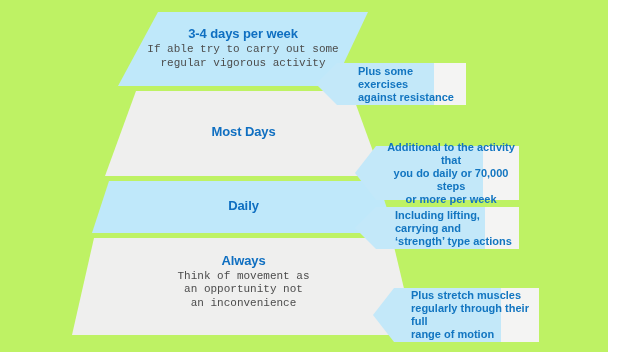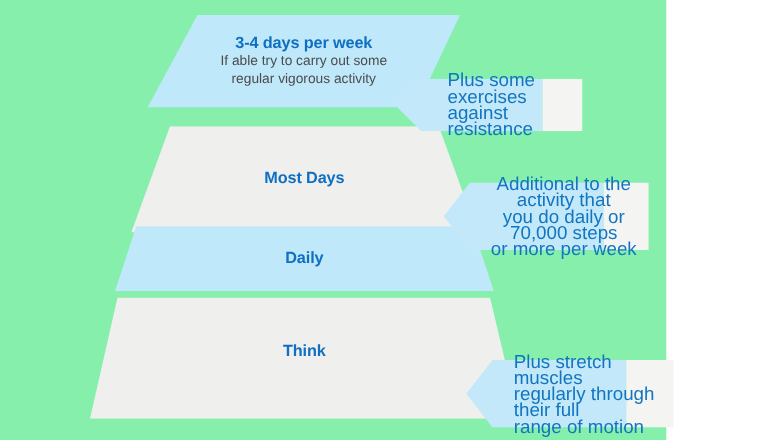--- a/index.html
+++ b/index.html
@@ -8,23 +8,23 @@
   }
   body {
     width: 625px;
     height: 352px;
     background: #ffffff;
     font-family: "Liberation Sans", sans-serif;
     overflow: hidden;
   }
   .canvas {
     position: relative;
-    width: 533px;
+    width: 608px;
     height: 352px;
-    background: #86efac;
+    background: #bef264;
   }
 
   
   .tier {
     position: absolute;
     box-sizing: border-box;
     display: flex;
     flex-direction: column;
     align-items: center;
     justify-content: center;
@@ -53,25 +53,26 @@
     line-height: 16px;
     margin: 0 0 1px 0;
     letter-spacing: -0.1px;
   }
   .tier-body {
     color: #4c4c4c;
     font-size: 11px;
     line-height: 13.5px;
     margin: 0;
     white-space: pre-line;
+    font-family: Liberation Mono, monospace;
   }
 
   
   #tier-1 { left: 118px; top: 12px;  width: 250px; height: 74px; }
-  #tier-2 { left: 105px; top: 101px;  width: 277px; height: 85px; }
+  #tier-2 { left: 105px; top: 91px;  width: 277px; height: 85px; }
   #tier-3 { left: 92px;  top: 181px; width: 303px; height: 52px; }
   #tier-4 { left: 72px;  top: 238px; width: 343px; height: 97px; }
 
   #tier-1 .tier-content { padding-bottom: 2px; }
   #tier-2 .tier-content { padding-bottom: 2px; }
   #tier-3 .tier-content { padding-bottom: 1px; gap: 31px; }
   #tier-4 .tier-content { padding-bottom: 10px; }
 
   
   .callout {
@@ -85,22 +86,22 @@
     left: 0;
     top: 0;
     width: 100%;
     height: 100%;
     z-index: 1;
   }
   .callout-text {
     position: relative;
     z-index: 2;
     color: #1275c0;
-    font-weight: normal;
-    font-size: 15px;
+    font-weight: bold;
+    font-size: 11px;
     line-height: 13px;
     white-space: pre-line;
   }
 
   #callout-1 { left: 316px; top: 63px;  width: 150px; height: 42px; }
   #callout-1 .callout-text { padding-left: 42px; }
 
   #callout-2 { left: 355px; top: 146px; width: 164px; height: 54px; }
   #callout-2 .callout-text { padding-left: 28px; text-align: center; }
 
@@ -142,21 +143,24 @@
     <div class="tier-content">
       <p class="tier-heading">Daily</p>
     </div>
   </div>
 
   <div class="tier" id="tier-4">
     <svg class="tier-shape" viewBox="0 0 343 97" preserveAspectRatio="none">
       <polygon points="22,0 320,0 343,97 0,97" fill="#efefee"></polygon>
     </svg>
     <div class="tier-content">
-      <p class="tier-heading">Think</p>
+      <p class="tier-heading">Always</p>
+      <p class="tier-body">Think of movement as
+an opportunity not
+an inconvenience</p>
     </div>
   </div>
 
   <div class="callout" id="callout-1">
     <svg class="callout-shape" viewBox="0 0 150 42" preserveAspectRatio="none">
       <polygon points="21,0 118,0 118,42 21,42 0,21" fill="#c3e8f9"></polygon>
       <polygon points="118,0 150,0 150,42 118,42" fill="#f4f4f3"></polygon>
     </svg>
     <div class="callout-text">Plus some exercises
 against resistance</div>
@@ -165,20 +169,28 @@
   <div class="callout" id="callout-2">
     <svg class="callout-shape" viewBox="0 0 164 54" preserveAspectRatio="none">
       <polygon points="21,0 128,0 128,54 21,54 0,27" fill="#c3e8f9"></polygon>
       <polygon points="128,0 164,0 164,54 128,54" fill="#f4f4f3"></polygon>
     </svg>
     <div class="callout-text">Additional to the activity that
 you do daily or 70,000 steps
 or more per week</div>
   </div>
 
+  <div class="callout" id="callout-3">
+    <svg class="callout-shape" viewBox="0 0 164 42" preserveAspectRatio="none">
+      <polygon points="21,0 130,0 130,42 21,42 0,21" fill="#c3e8f9"></polygon>
+      <polygon points="130,0 164,0 164,42 130,42" fill="#f4f4f3"></polygon>
+    </svg>
+    <div class="callout-text">Including lifting, carrying and
+‘strength’ type actions</div>
+  </div>
 
   <div class="callout" id="callout-4">
     <svg class="callout-shape" viewBox="0 0 166 54" preserveAspectRatio="none">
       <polygon points="21,0 128,0 128,54 21,54 0,27" fill="#c3e8f9"></polygon>
       <polygon points="128,0 166,0 166,54 128,54" fill="#f4f4f3"></polygon>
     </svg>
     <div class="callout-text">Plus stretch muscles
 regularly through their full
 range of motion</div>
   </div>

